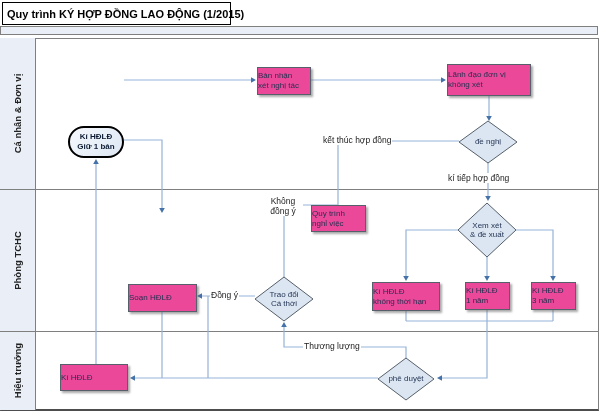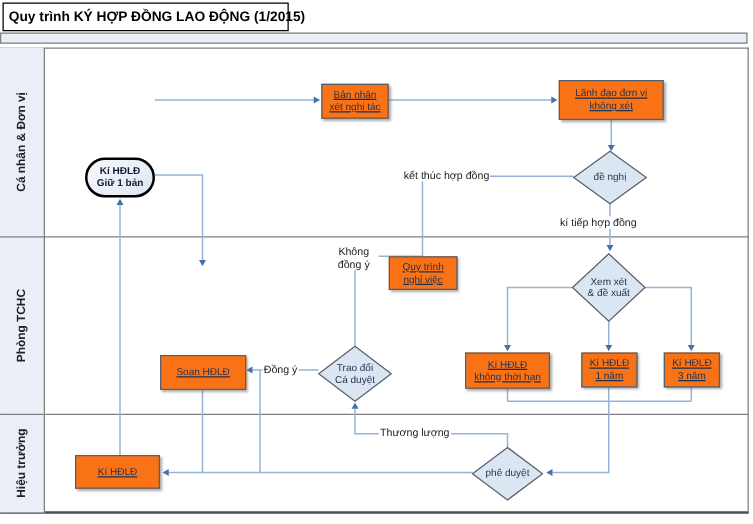--- a/index.html
+++ b/index.html
@@ -17,24 +17,24 @@
   
   .phase-strip{left:0;top:26px;width:598px;height:9px;background:#e9eef7;border:1px solid #7f7f7f;box-sizing:border-box;}
   
   .lanes-frame{left:0;top:38px;width:599px;height:373px;border:1px solid #7f7f7f;border-bottom:2px solid #4d4d4d;box-sizing:border-box;}
   .lane-labelcol{width:36px;background:#e9eef7;border-right:1.2px solid #7f7f7f;box-sizing:border-box;
     display:flex;align-items:center;justify-content:center;}
   .lane-sep{left:0;width:599px;height:0;border-top:1.6px solid #7f7f7f;}
   .lane-label{transform:rotate(-90deg);white-space:nowrap;font-size:9.5px;font-weight:bold;color:#222;}
   
   .pbox{
-    background:#f97316;border:1px solid #55606b;box-sizing:border-box;
+    background:#ec4899;border:1px solid #55606b;box-sizing:border-box;
     box-shadow:1.5px 1.5px 2px rgba(100,100,100,.55);
-    display:flex;flex-direction:column;align-items:center;justify-content:center;
-    font-size:8px;line-height:10px;text-align:center;color:#1f3050;text-decoration:underline;
+    display:flex;flex-direction:column;align-items:flex-start;justify-content:center;
+    font-size:8px;line-height:10px;text-align:center;color:#1f3050;
   }
   
   .stadium{
     background:linear-gradient(135deg,#f6f9fd 0%,#dde7f3 100%);
     border:2px solid #000;border-radius:16px;box-sizing:border-box;
     display:flex;flex-direction:column;align-items:center;justify-content:center;
     font-size:8px;line-height:10px;text-align:center;color:#0d1c33;
   }
   .stadium.bold{font-weight:bold;border-width:2.5px;}
   
@@ -137,21 +137,21 @@
   <div class="abs pbox" style="left:311px;top:205px;width:55px;height:27px;">
     <div>Quy trình</div>
     <div>nghỉ việc</div>
   </div>
   <div class="abs dtext" style="left:458px;top:214px;width:58px;height:32px;">
     <div>Xem xét</div>
     <div>&amp; đề xuất</div>
   </div>
   <div class="abs dtext" style="left:255px;top:284px;width:58px;height:30px;">
     <div>Trao đổi</div>
-    <div>Cá duyệt</div>
+    <div>Cá thời</div>
   </div>
   <div class="abs pbox" style="left:128px;top:284px;width:69px;height:28px;">
     <div>Soạn HĐLĐ</div>
   </div>
   <div class="abs pbox" style="left:372px;top:282px;width:68px;height:29px;">
     <div>Kí HĐLĐ</div>
     <div>không thời hạn</div>
   </div>
   <div class="abs pbox" style="left:465px;top:282px;width:45px;height:28px;">
     <div>Kí HĐLĐ</div>

